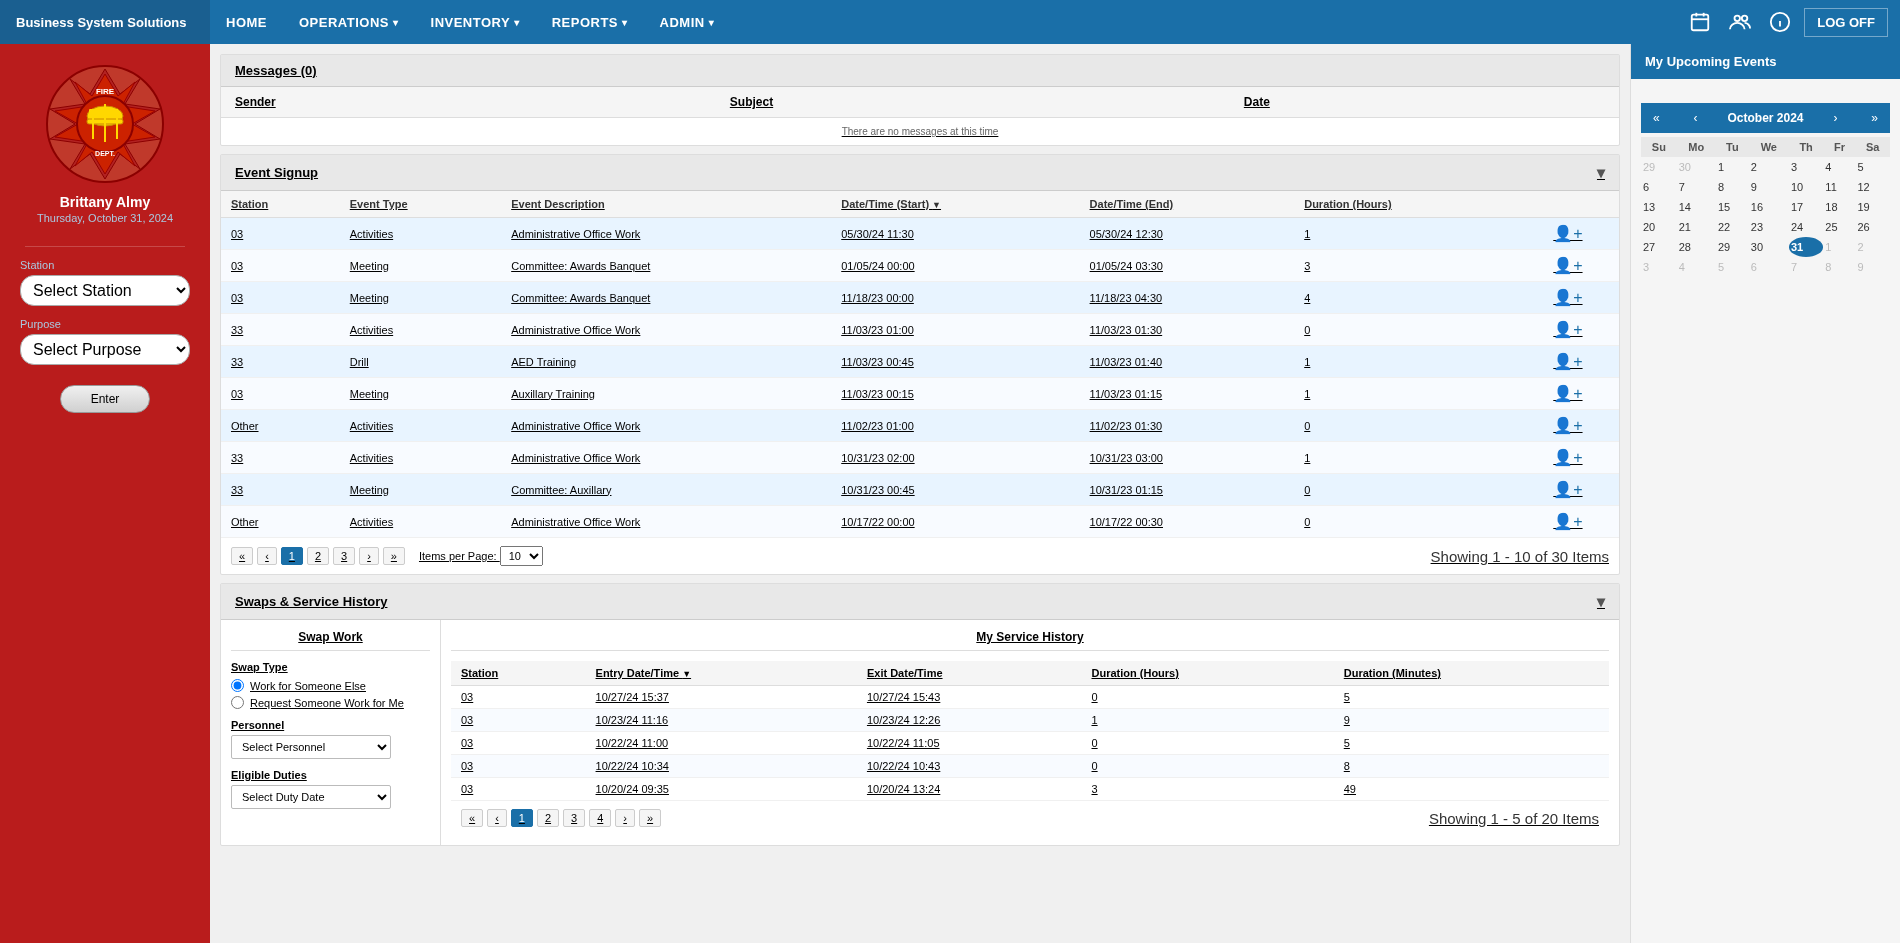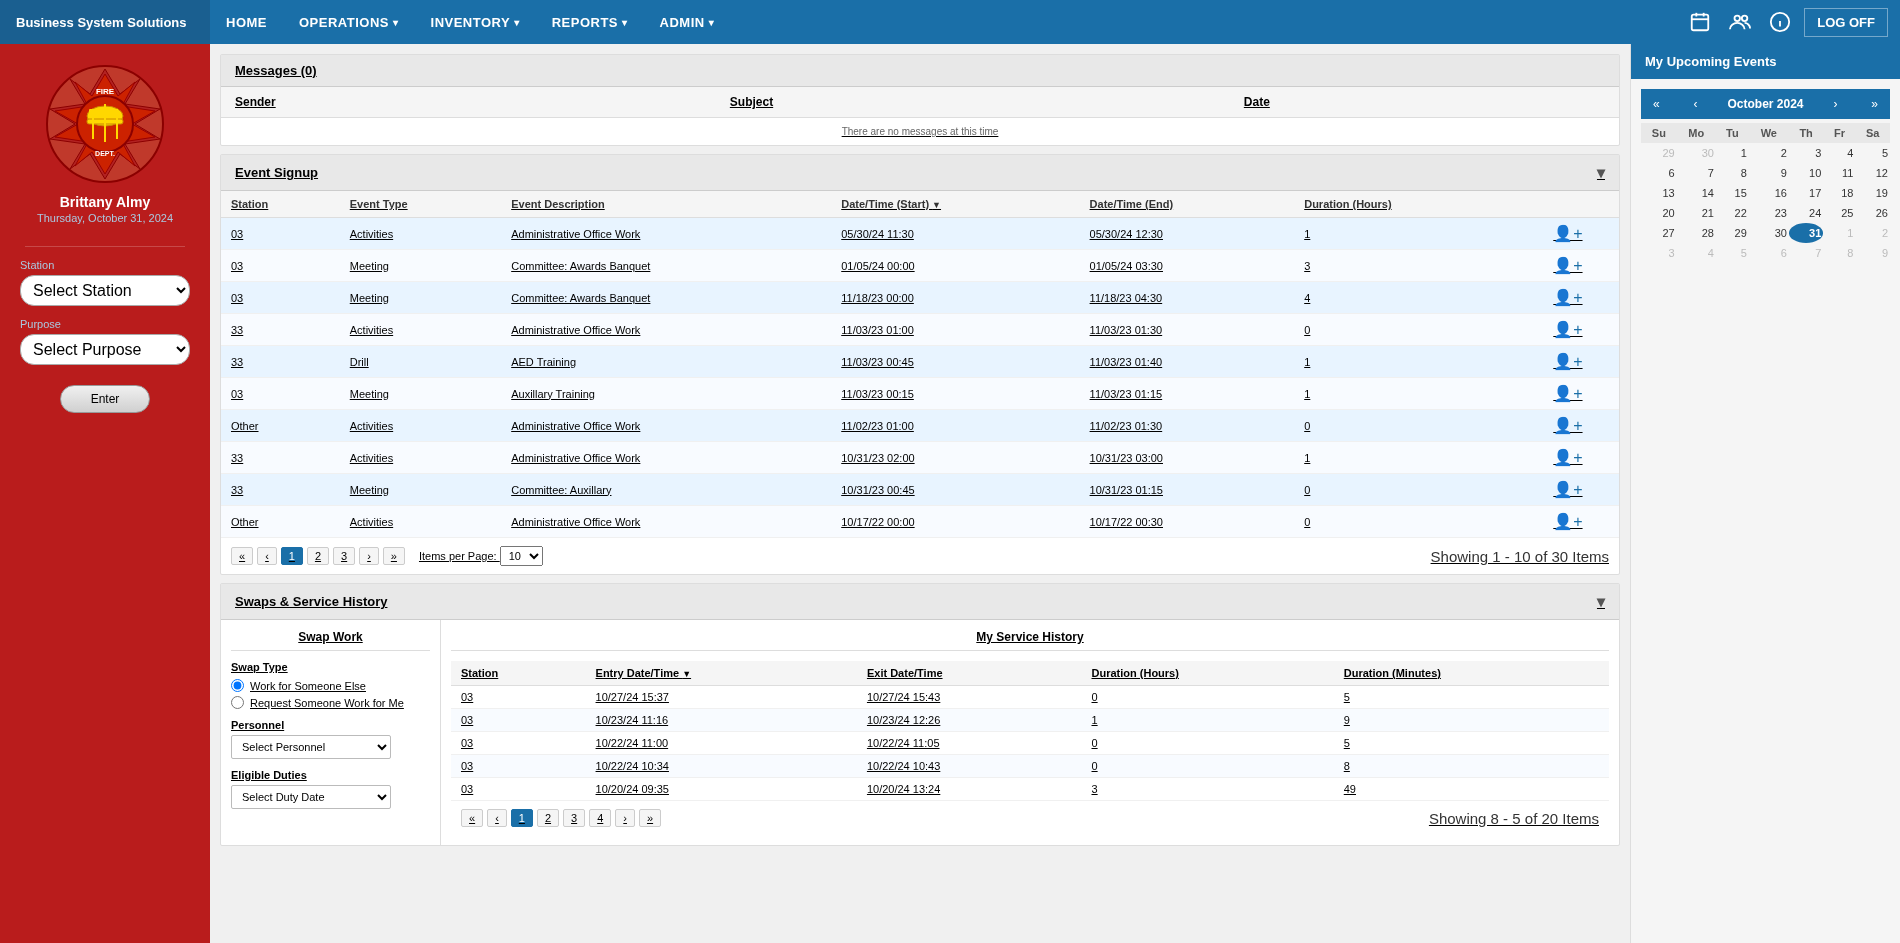--- a/index.html
+++ b/index.html
@@ -64,29 +64,29 @@
     .swap-select { width: 160px; padding: 4px 6px; font-size: 11px; border: 1px solid #bbb; border-radius: 2px; background: white; }
 
     .service-history { flex: 1; padding: 10px; }
     .service-history h4 { font-size: 12px; font-weight: bold; text-align: center; margin-bottom: 10px; padding-bottom: 6px; border-bottom: 1px solid #ddd; }
     .service-table { width: 100%; border-collapse: collapse; }
     .service-table th { text-align: left; padding: 6px 10px; font-weight: bold; font-size: 11px; border-bottom: 1px solid #ddd; background: #f5f5f5; }
     .service-table td { padding: 5px 10px; font-size: 11px; border-bottom: 1px solid #f0f0f0; }
     .service-table tr:nth-child(even) { background: #f8fbff; }
 
     
-    .right-panel { width: 270px; flex-shrink: 0; background: #f5f5f5; border-left: 1px solid #ddd; display: flex; flex-direction: column; }
+    .right-panel { width: 270px; flex-shrink: 0; background: #f5f5f5; border-left: 1px solid #ddd; display: flex; flex-direction: column; gap: 14px; }
     .right-panel-header { background: #1a6fa8; color: white; padding: 10px 14px; font-size: 13px; font-weight: bold; }
     .calendar-container { padding: 10px; }
     .calendar-nav { display: flex; align-items: center; justify-content: space-between; background: #1a6fa8; padding: 6px 8px; color: white; margin-bottom: 4px; }
     .cal-nav-btn { background: none; border: none; color: white; cursor: pointer; font-size: 12px; padding: 2px 4px; }
     .cal-title { font-size: 12px; font-weight: bold; }
     .cal-grid { width: 100%; border-collapse: collapse; }
     .cal-grid th { text-align: center; font-size: 11px; padding: 4px 2px; color: #555; font-weight: bold; background: #e8e8e8; }
-    .cal-grid td { text-align: right; font-size: 11px; padding: 4px 2px; cursor: pointer; color: #333; }
+    .cal-grid td { text-align: left; font-size: 11px; padding: 4px 2px; cursor: pointer; color: #333; }
     .cal-grid td.other-month { color: #bbb; }
     .cal-grid td.today { background: #1a6fa8; color: white; border-radius: 50%; font-weight: bold; }
     .no-events { font-size: 12px; color: #555; text-align: center; padding: 20px; }
 
     
     .fire-logo { width: 120px; height: 120px; }
   </style>
 </head>
 <body>
 
@@ -437,21 +437,21 @@
           </table>
           <div class="pagination">
             <button class="page-btn">«</button>
             <button class="page-btn">‹</button>
             <button class="page-btn active">1</button>
             <button class="page-btn">2</button>
             <button class="page-btn">3</button>
             <button class="page-btn">4</button>
             <button class="page-btn">›</button>
             <button class="page-btn">»</button>
-            <span class="pagination-info">Showing 8 - 5 of 20 Items</span>
+            <span class="pagination-info">Showing 1 - 5 of 20 Items</span>
           </div>
         </div>
       </div>
     </div>
 
   </div>
 
   <div class="right-panel">
     <div class="right-panel-header">My Upcoming Events</div>
     <div class="calendar-container">

